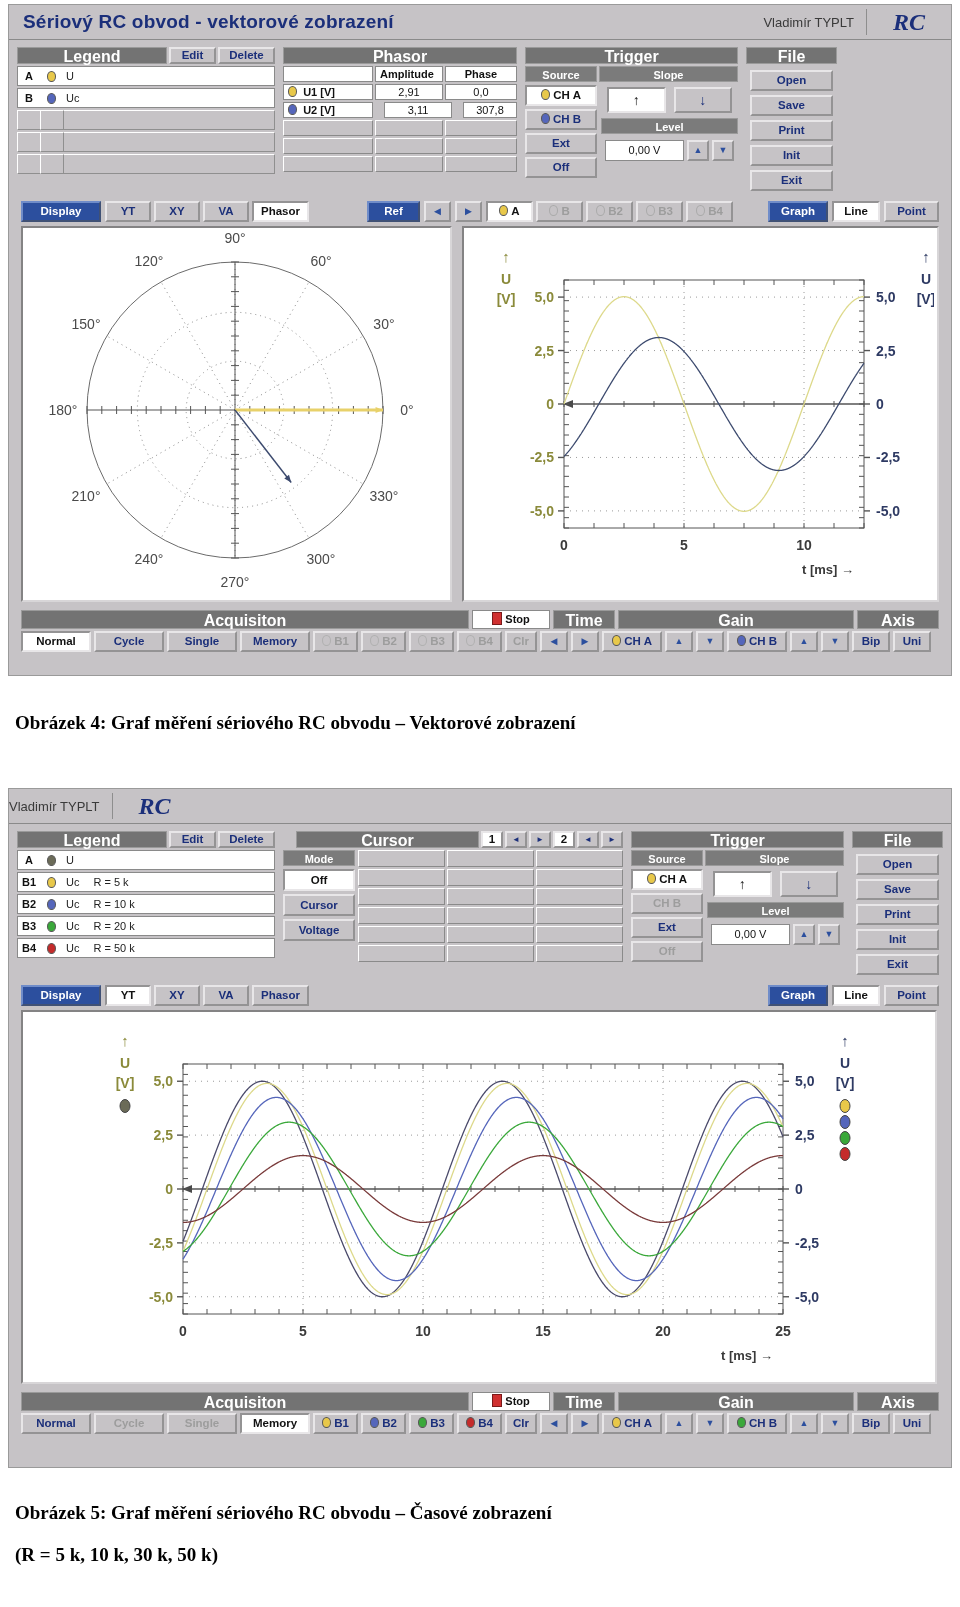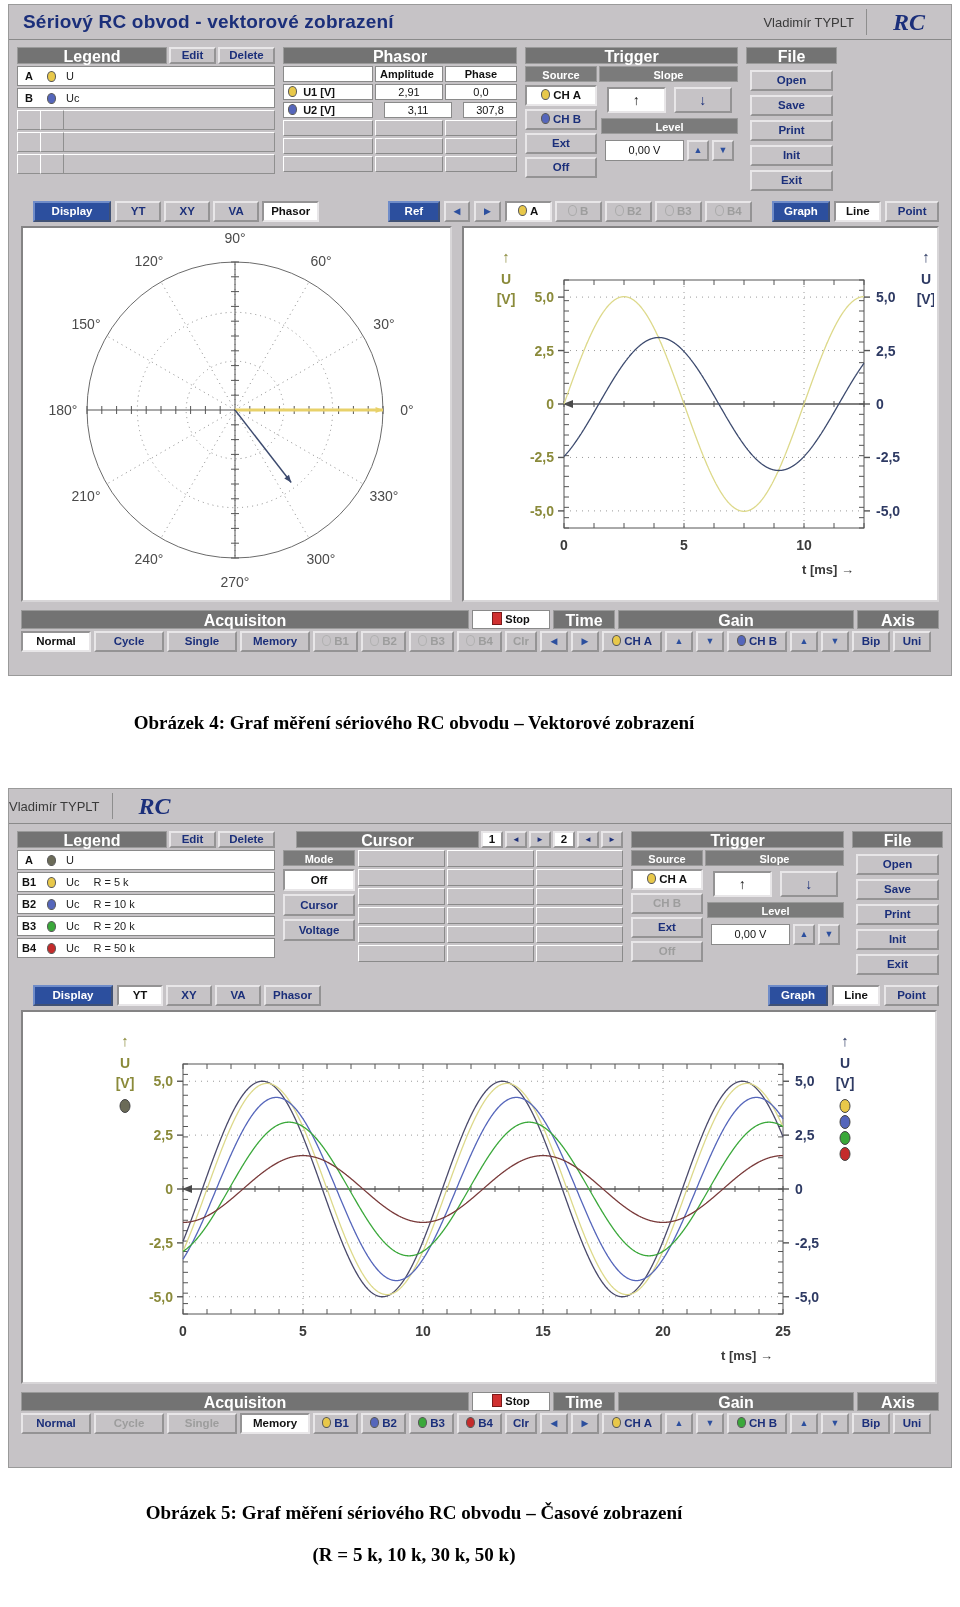--- a/index.html
+++ b/index.html
@@ -21,21 +21,21 @@
        height:17px;line-height:17px;border:1px solid #9a9a9a;box-sizing:border-box;}
   .subhdr{background:#7b7b7b;color:#fff;font-size:11px;font-weight:bold;text-align:center;
        height:16px;line-height:16px;border:1px solid #9a9a9a;box-sizing:border-box;}
   .cell{background:#c6c3c6;border:1px solid #fff;border-right-color:#8a8a8a;border-bottom-color:#8a8a8a;
         height:16px;box-sizing:border-box;}
   .cellw{background:#fff;border:1px solid #8a8a8a;height:16px;box-sizing:border-box;font-size:11px;
          color:#111;padding:0 4px;line-height:15px;}
   .btn{background:#c6c3c6;border:2px outset #e8e6e8;font-size:11.5px;color:#1b2f7a;font-weight:bold;
        text-align:center;box-sizing:border-box;cursor:default;}
   .btn.sel{background:#fff;border:2px inset #e8e6e8;color:#111;}
-  .btn.blue{background:#2c4f9e;color:#fff;border:2px outset #6f8cc9;margin-left:12px;}
+  .btn.blue{background:#2c4f9e;color:#fff;border:2px outset #6f8cc9;}
   .btn.dis{color:#9d9d9d;}
   .dot{display:inline-block;width:9px;height:11px;border-radius:50%;vertical-align:-1px;
        border:1px solid #555;box-sizing:border-box;}
 
   
   .legend{width:258px;}
   .legend .lrow{display:flex;height:20px;align-items:stretch;margin-top:2px;}
   .legend .lkey{width:22px;font-size:11px;font-weight:bold;color:#111;display:flex;align-items:center;
                 justify-content:center;background:#fff;border:1px solid #8a8a8a;border-right:none;}
   .legend .ldot{width:22px;background:#fff;border-top:1px solid #8a8a8a;border-bottom:1px solid #8a8a8a;
@@ -44,22 +44,22 @@
                 color:#222;display:flex;align-items:center;padding-left:4px;gap:14px;}
   .legend .lrow.empty .lkey,.legend .lrow.empty .ldot,.legend .lrow.empty .ltxt{background:#c6c3c6;border:1px solid #fff;
                 border-right-color:#8f8f8f;border-bottom-color:#8f8f8f;}
   .legend .lrow.empty .lkey{border-right:none}.legend .lrow.empty .ltxt{border-left:none}
 
   
   .plotwrap{background:#fff;border:2px inset #d8d6d8;}
   svg{display:block;}
 
   
-  .caption{position:absolute;width:828px;text-align:center;font-family:"Liberation Serif",serif;
-           font-weight:bold;font-size:19px;color:#000;}
+  .caption{position:absolute;width:828px;text-align:left;font-family:"Liberation Serif",serif;
+           font-weight:bold;font-size:19px;color:#000;padding-left:15px;}
 </style>
 </head>
 <body>
 
 <div class="app" id="app1" style="top:4px;height:672px;">
   <div class="titlebar">
     <div class="title-main">Sériový RC obvod - vektorové zobrazení</div>
     <div class="title-author">Vladimír TYPLT</div>
     <div class="title-sep"></div>
     <div class="title-logo">RC</div>

